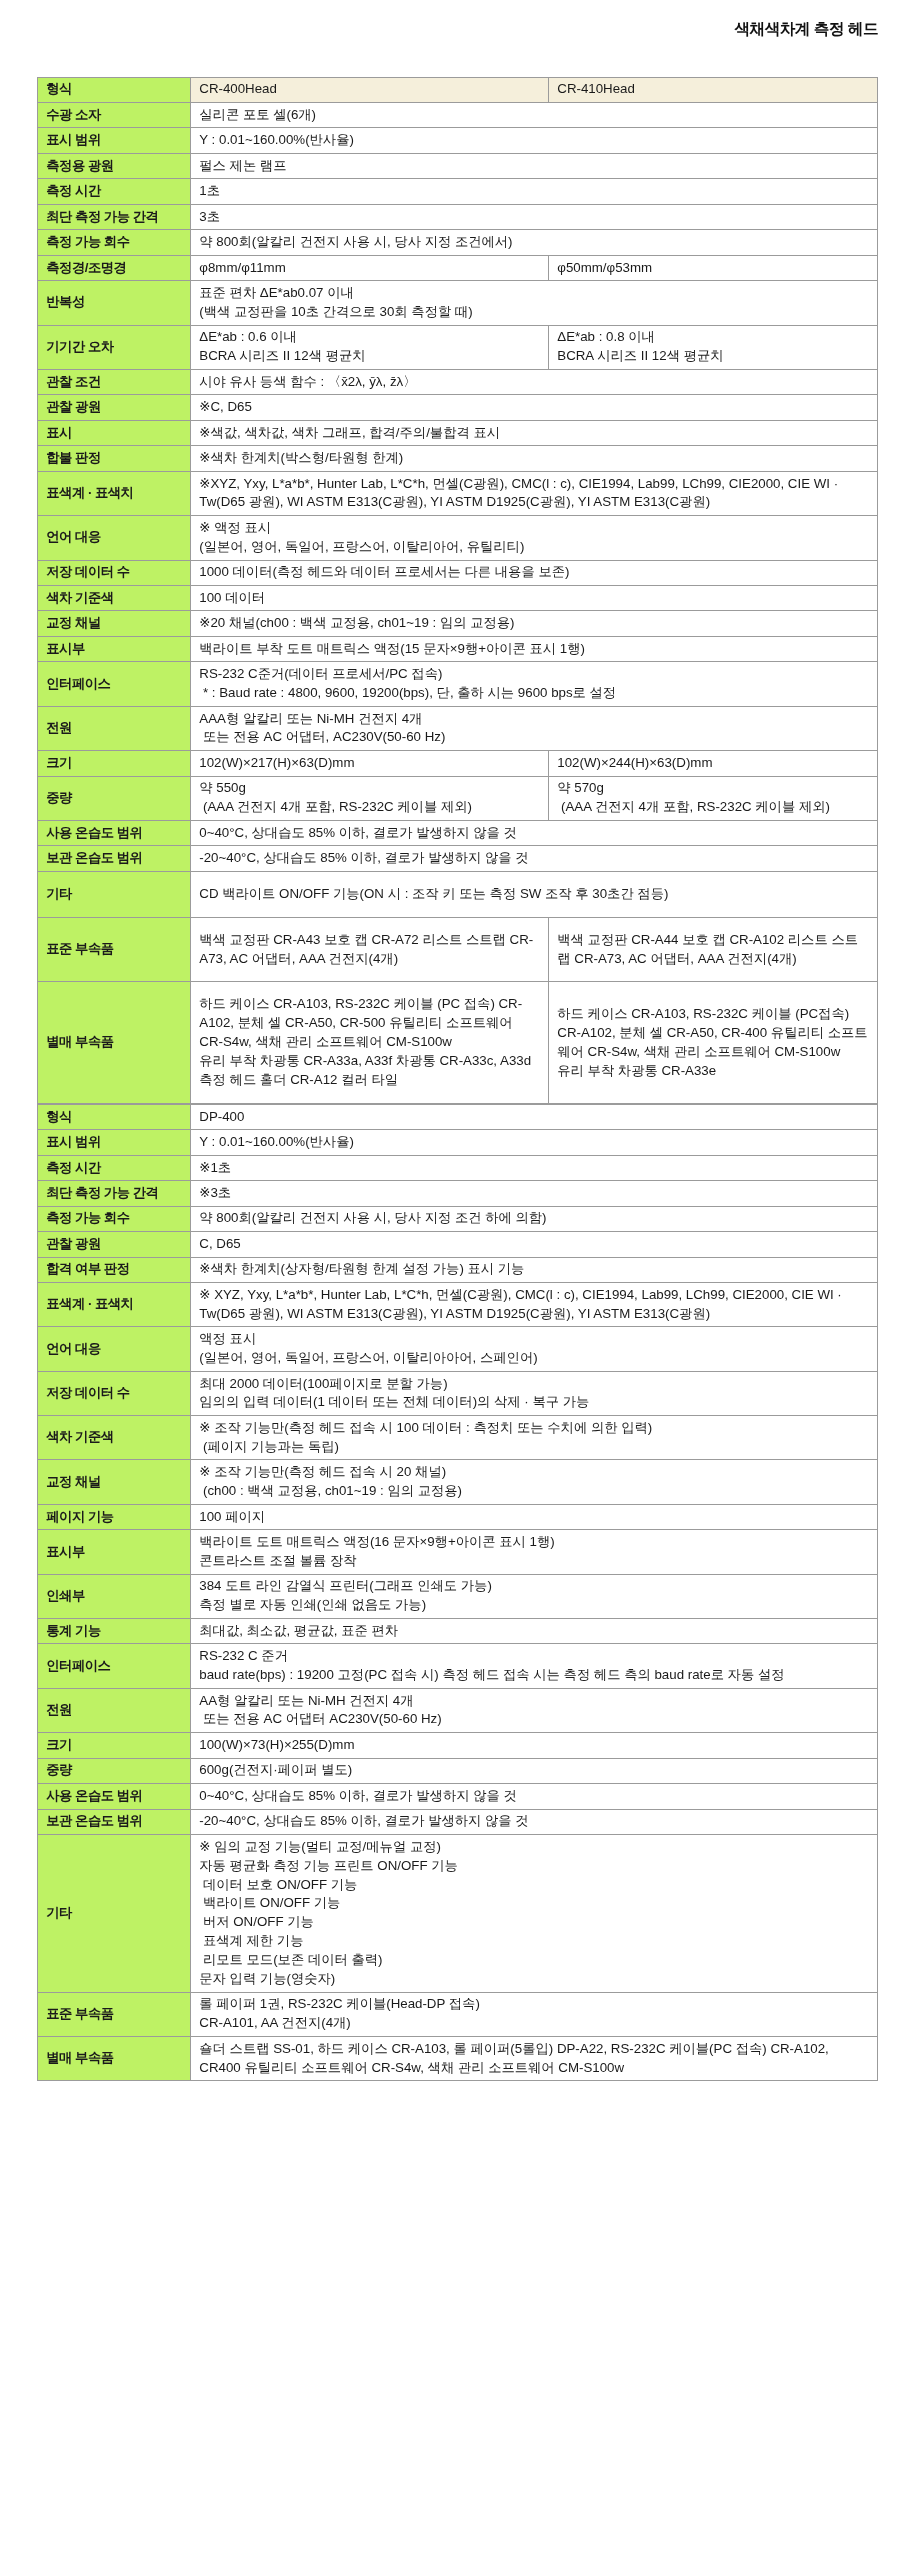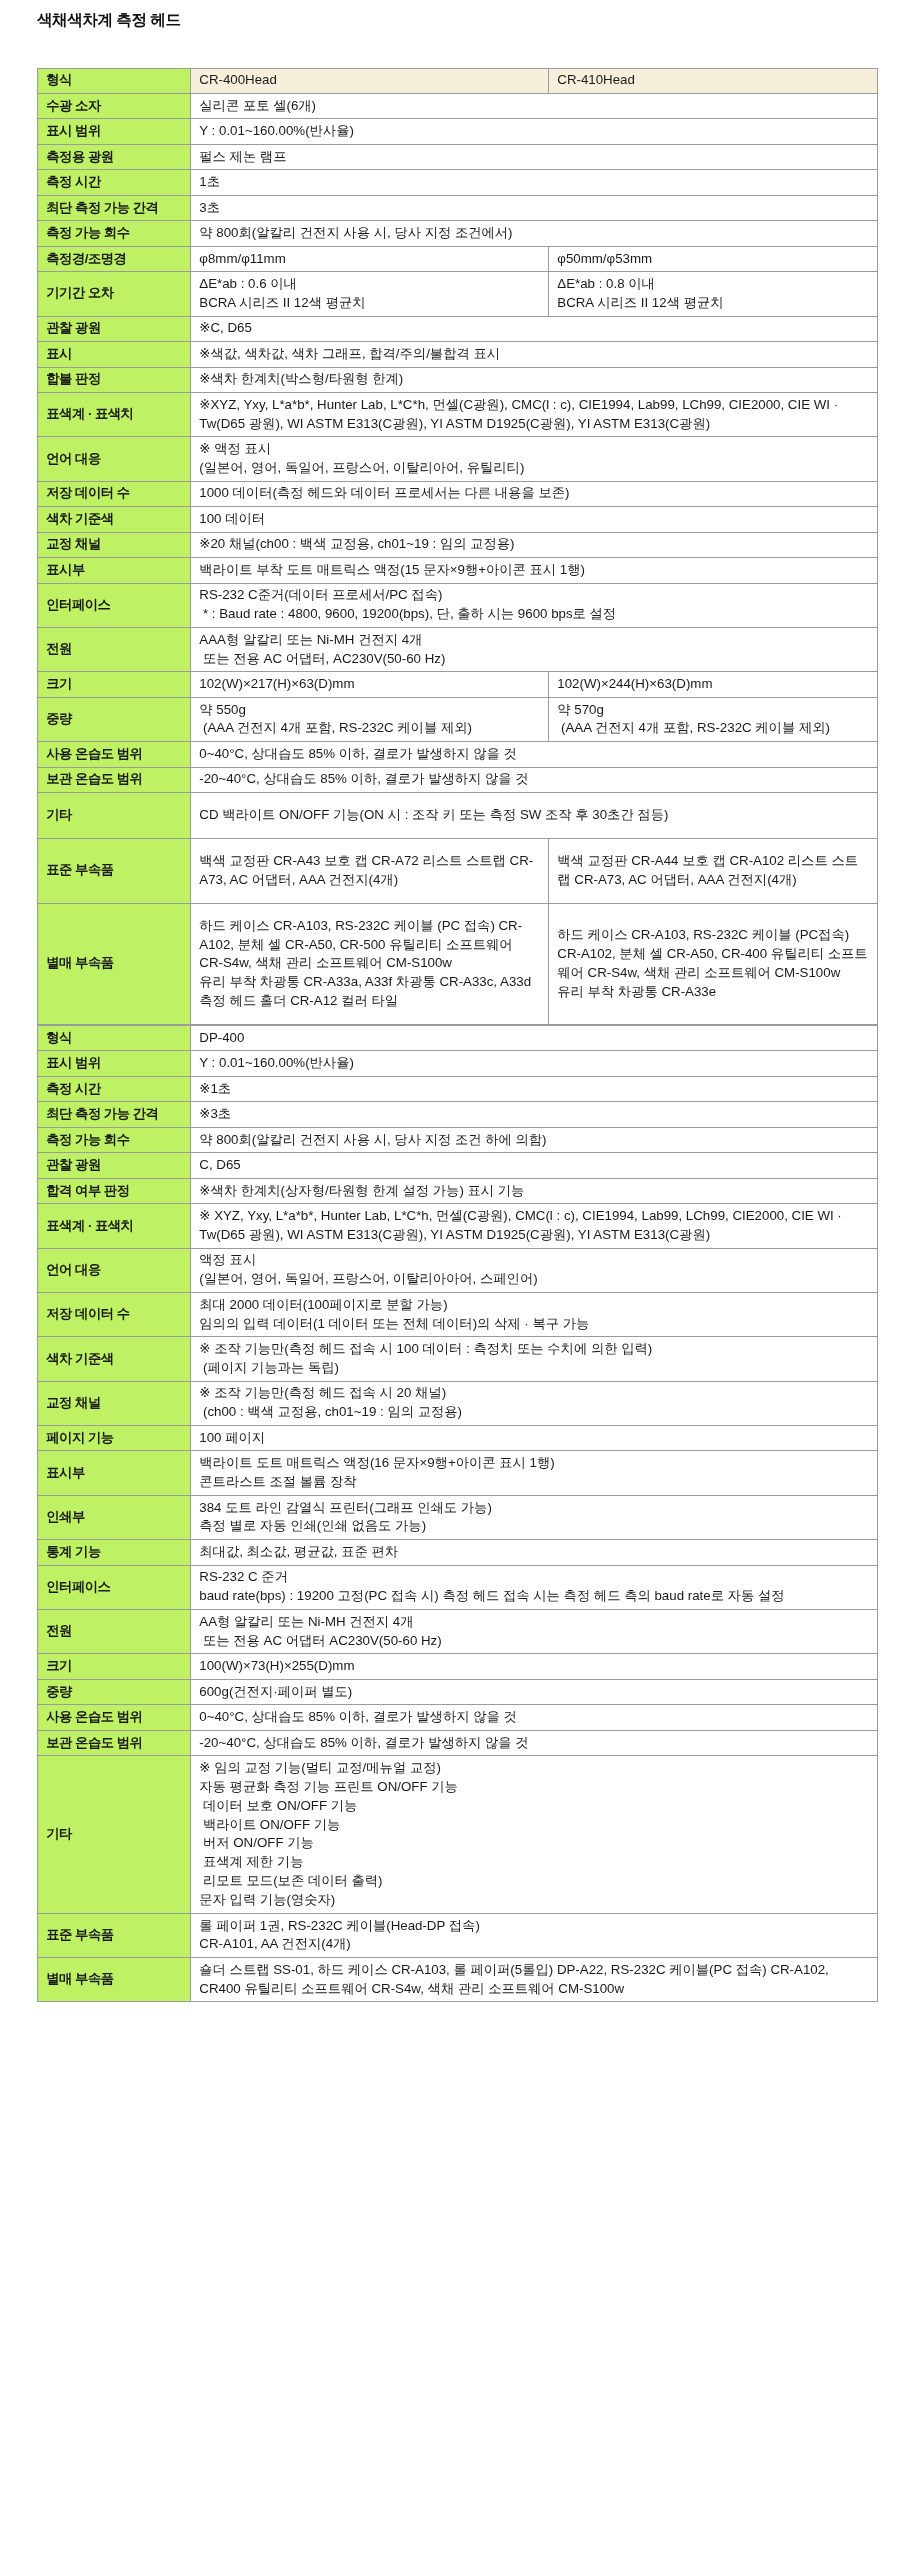--- a/index.html
+++ b/index.html
@@ -13,21 +13,21 @@
     width: 917px;
     padding: 5.5px 39px 22px 37px;
   }
   .section-title {
     font-size: 15.6px;
     font-weight: bold;
     color: #111111;
     margin: 0;
     letter-spacing: -0.5px;
   }
-  #title-1 { margin: 4px 0 37px 0; }
+  #title-1 { margin: 13px 0 37px 0; text-align: right; }
   #title-2 { margin: 70px 0 13px 0; }
   table.spec {
     border-collapse: collapse;
     width: 100%;
     table-layout: fixed;
   }
   table.spec th, table.spec td {
     border: 0.9px solid #9b9b9b;
     font-size: 13.3px;
     line-height: 1.42;
@@ -88,25 +88,34 @@
           <tr>
             <th>측정 가능 회수</th>
             <td colspan="2">약 800회(알칼리 건전지 사용 시, 당사 지정 조건에서)</td>
           </tr>
           <tr>
             <th>측정경/조명경</th>
             <td>φ8mm/φ11mm</td>
             <td>φ50mm/φ53mm</td>
           </tr>
           <tr>
+            <th>반복성</th>
+            <td colspan="2">표준 편차 ΔE*ab0.07 이내
+(백색 교정판을 10초 간격으로 30회 측정할 때)</td>
+          </tr>
+          <tr>
             <th>기기간 오차</th>
             <td>ΔE*ab : 0.6 이내
 BCRA 시리즈 II 12색 평균치</td>
             <td>ΔE*ab : 0.8 이내
 BCRA 시리즈 II 12색 평균치</td>
+          </tr>
+          <tr>
+            <th>관찰 조건</th>
+            <td colspan="2">시야 유사 등색 함수 : 〈x̄2λ, ȳλ, z̄λ〉</td>
           </tr>
           <tr>
             <th>관찰 광원</th>
             <td colspan="2">※C, D65</td>
           </tr>
           <tr>
             <th>표시</th>
             <td colspan="2">※색값, 색차값, 색차 그래프, 합격/주의/불합격 표시</td>
           </tr>
           <tr>

